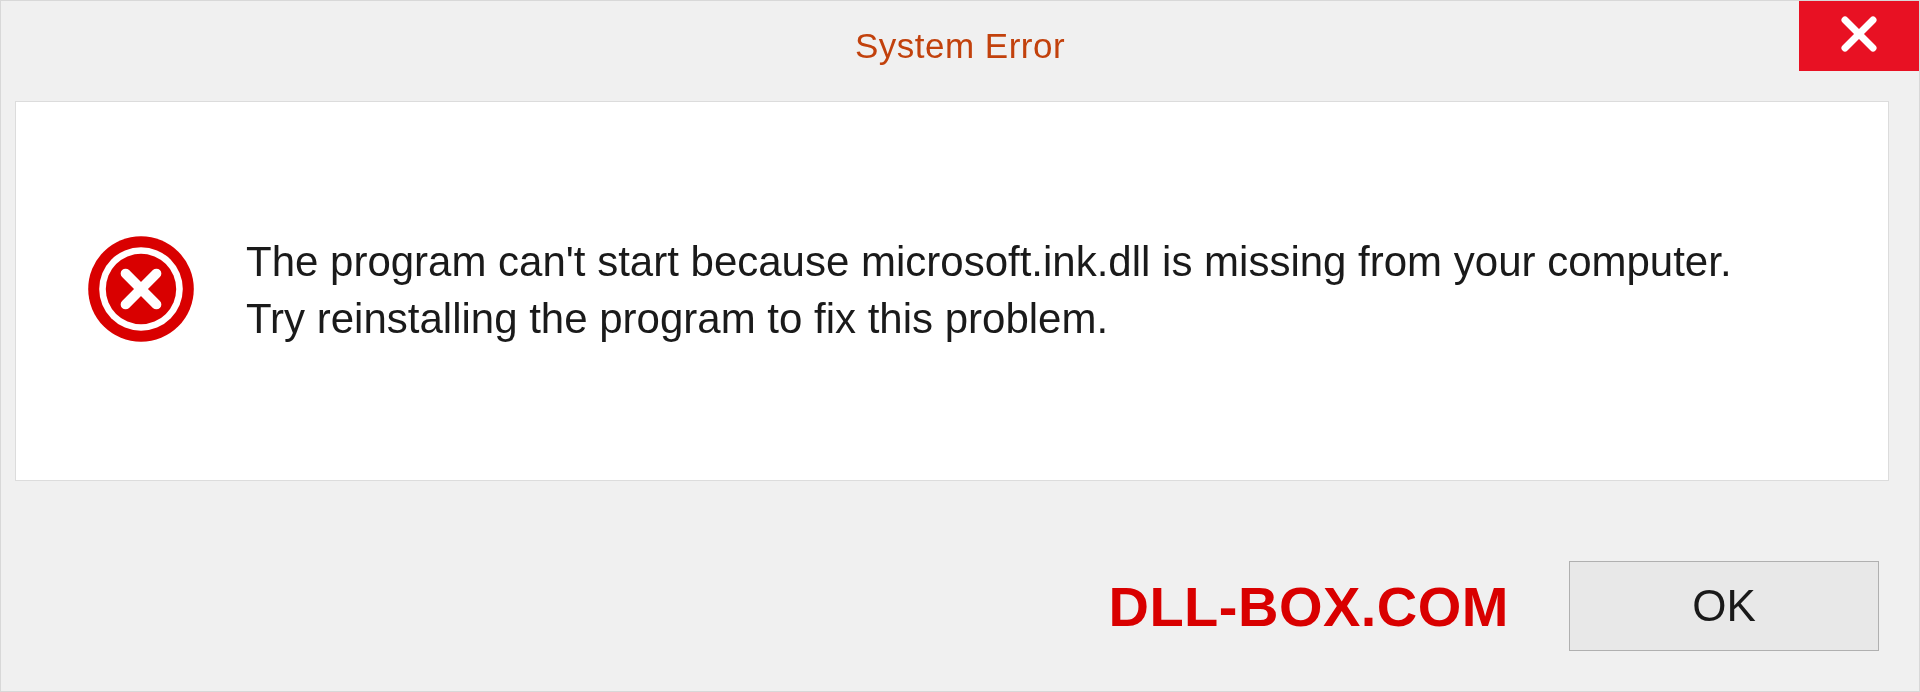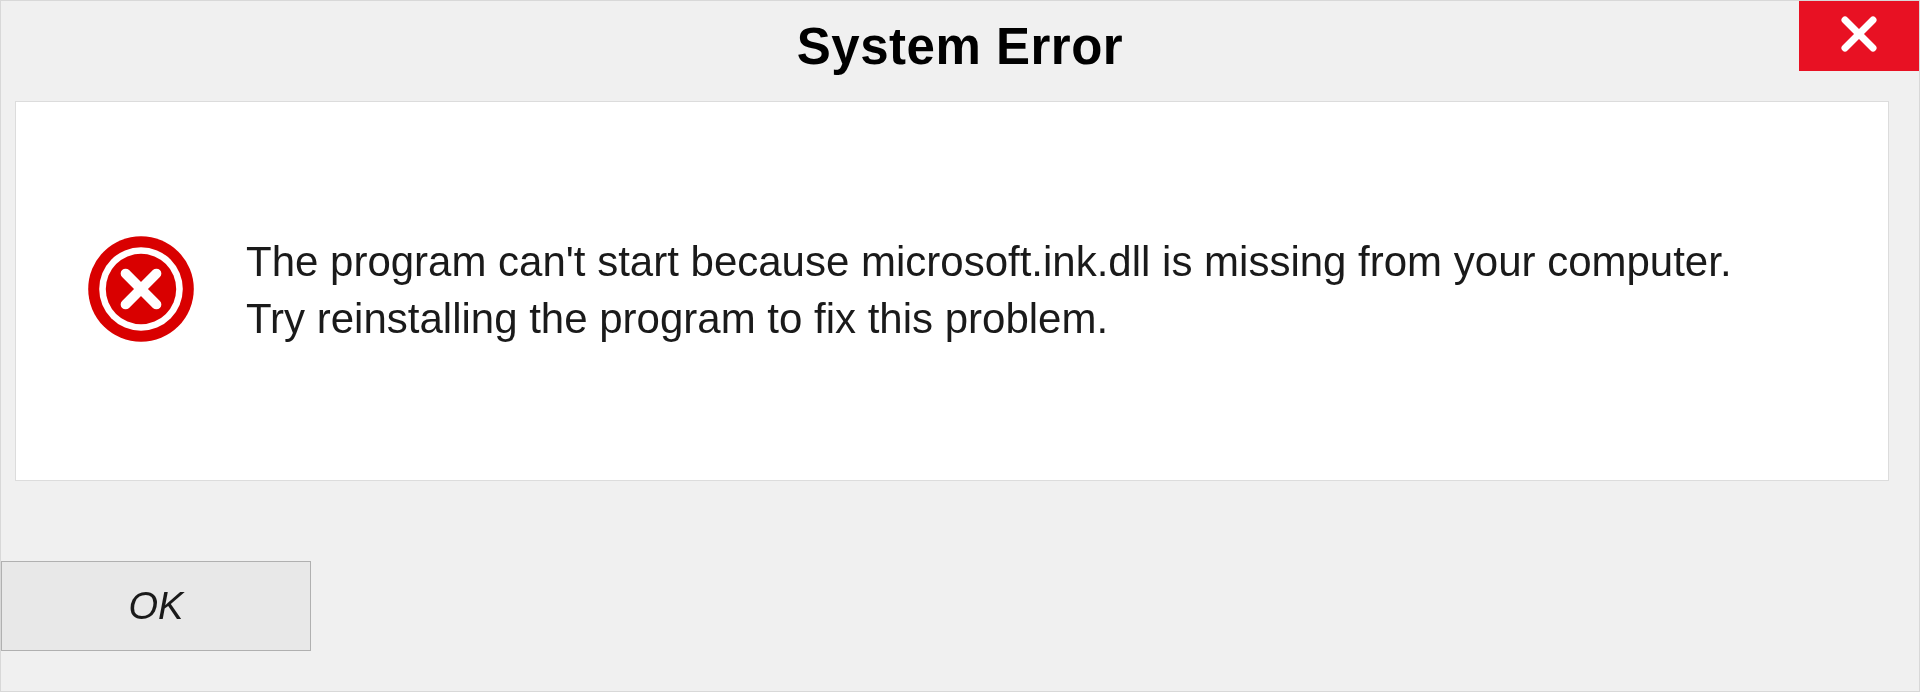--- a/index.html
+++ b/index.html
@@ -28,23 +28,23 @@
     .titlebar {
       height: 90px;
       display: flex;
       align-items: center;
       justify-content: center;
       position: relative;
       background: #f0f0f0;
     }
     
     .title-text {
-      font-size: 51px;
-      font-weight: 700;
-      color: #000000;
+      font-size: 35px;
+      font-weight: 400;
+      color: #c2410c;
       letter-spacing: 0.5px;
     }
     
     .close-button {
       position: absolute;
       top: 0;
       right: 0;
       width: 120px;
       height: 70px;
       background: #e81123;
@@ -107,28 +107,27 @@
       margin-left: auto;
       margin-right: 60px;
       font-family: Arial, "Arial Black", sans-serif;
     }
     
     .ok-button {
       width: 310px;
       height: 90px;
       background: #e8e8e8;
       border: 1px solid #b0b0b0;
-      font-size: 38px;
+      font-size: 44px;
       color: #1a1a1a;
       cursor: pointer;
       font-family: inherit;
       display: flex;
       align-items: center;
       justify-content: center;
-      font-style: italic;
     }
   </style>
 </head>
 <body>
 
 <div class="dialog">
 
   <div class="titlebar">
     <div class="title-text">System Error</div>
     <div class="close-button">
@@ -148,18 +147,19 @@
         <circle cx="50" cy="50" r="38" fill="#ffffff"></circle>
         <circle cx="50" cy="50" r="32" fill="#d90000"></circle>
         <line x1="36" y1="36" x2="64" y2="64" stroke="#ffffff" stroke-width="9" stroke-linecap="round"></line>
         <line x1="64" y1="36" x2="36" y2="64" stroke="#ffffff" stroke-width="9" stroke-linecap="round"></line>
       </svg>
     </div>
     <div class="message-text">The program can't start because microsoft.ink.dll is missing from your computer. Try reinstalling the program to fix this problem.</div>
   </div>
 
   <div class="footer">
+    <div class="watermark">DLL-BOX.COM</div>
     <button class="ok-button">
       <span>OK</span>
     </button>
   </div>
 
 </div>
 
 </body></html>

